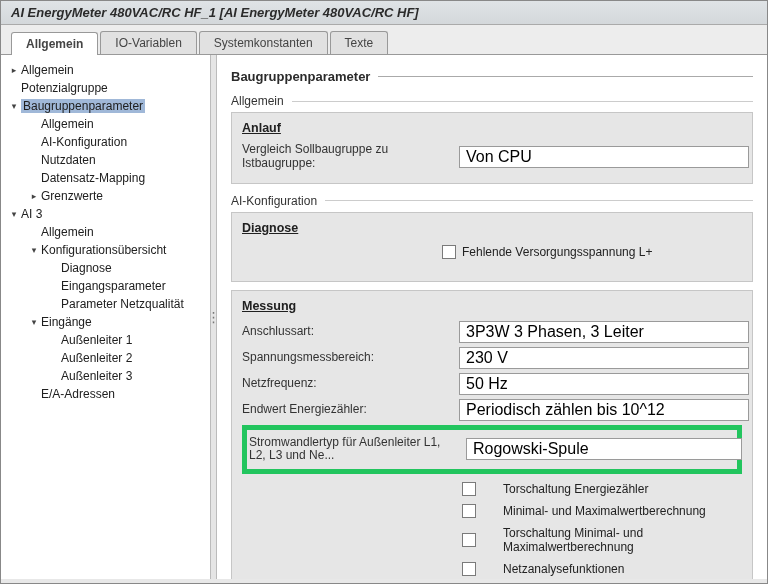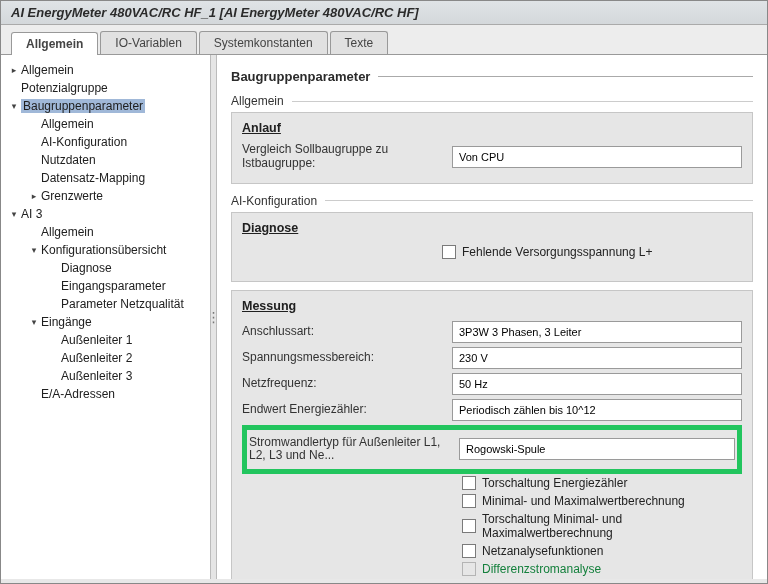--- a/index.html
+++ b/index.html
@@ -23,22 +23,22 @@
   .ind-2 { padding-left: 48px; }
   .heading { font-size: 13px; font-weight: 700; color: #2b2b2b; margin: 6px 0 4px; display: flex; align-items: center; }
   .heading::after { content: ""; flex: 1; height: 1px; background: #aaa; margin-left: 8px; }
   .subheading { font-size: 12px; color: #333; margin: 10px 0 4px; display: flex; align-items: center; }
   .subheading::after { content: ""; flex: 1; height: 1px; background: #ccc; margin-left: 8px; }
   .panel { background: #e6e6e6; border: 1px solid #c6c6c6; padding: 8px 10px; margin: 4px 0 8px; }
   .panel-title { font-weight: 700; font-size: 12.5px; margin-bottom: 8px; text-decoration: underline; }
   .row { display: flex; align-items: center; margin: 4px 0; }
   .row .label { width: 210px; text-align: left; padding-right: 10px; color: #333; line-height: 1.15; }
   .row .field { flex: 1; }
-  .input { width: 100%; height: 22px; border: 1px solid #9a9a9a; background: #fff; padding: 0 6px; font-size: 11px; }
-  .chk-row { display: flex; align-items: center; margin: 2px 0 4px 220px; }
+  .input { width: 100%; height: 22px; border: 1px solid #9a9a9a; background: #fff; padding: 0 6px; font-size: 16px; margin-left: 7px; }
+  .chk-row { display: flex; align-items: center; margin: 8px 0 4px 220px; gap: 21px; }
   .chk { width: 14px; height: 14px; border: 1px solid #7a7a7a; background: #fff; margin-right: 6px; display: inline-block; flex-shrink: 0; }
   .chk.disabled { background: #e6e6e6; border-color: #b4b4b4; }
   .chk-label { color: #222; }
   .chk-label.disabled { color: #15803d; }
   .highlight { border: 5px solid #22c55e; padding: 2px; margin: 2px 0; }
   .diag-chk-row { display: flex; align-items: center; margin: 10px 0 14px 200px; }
 </style>
 </head>
 <body>
 

